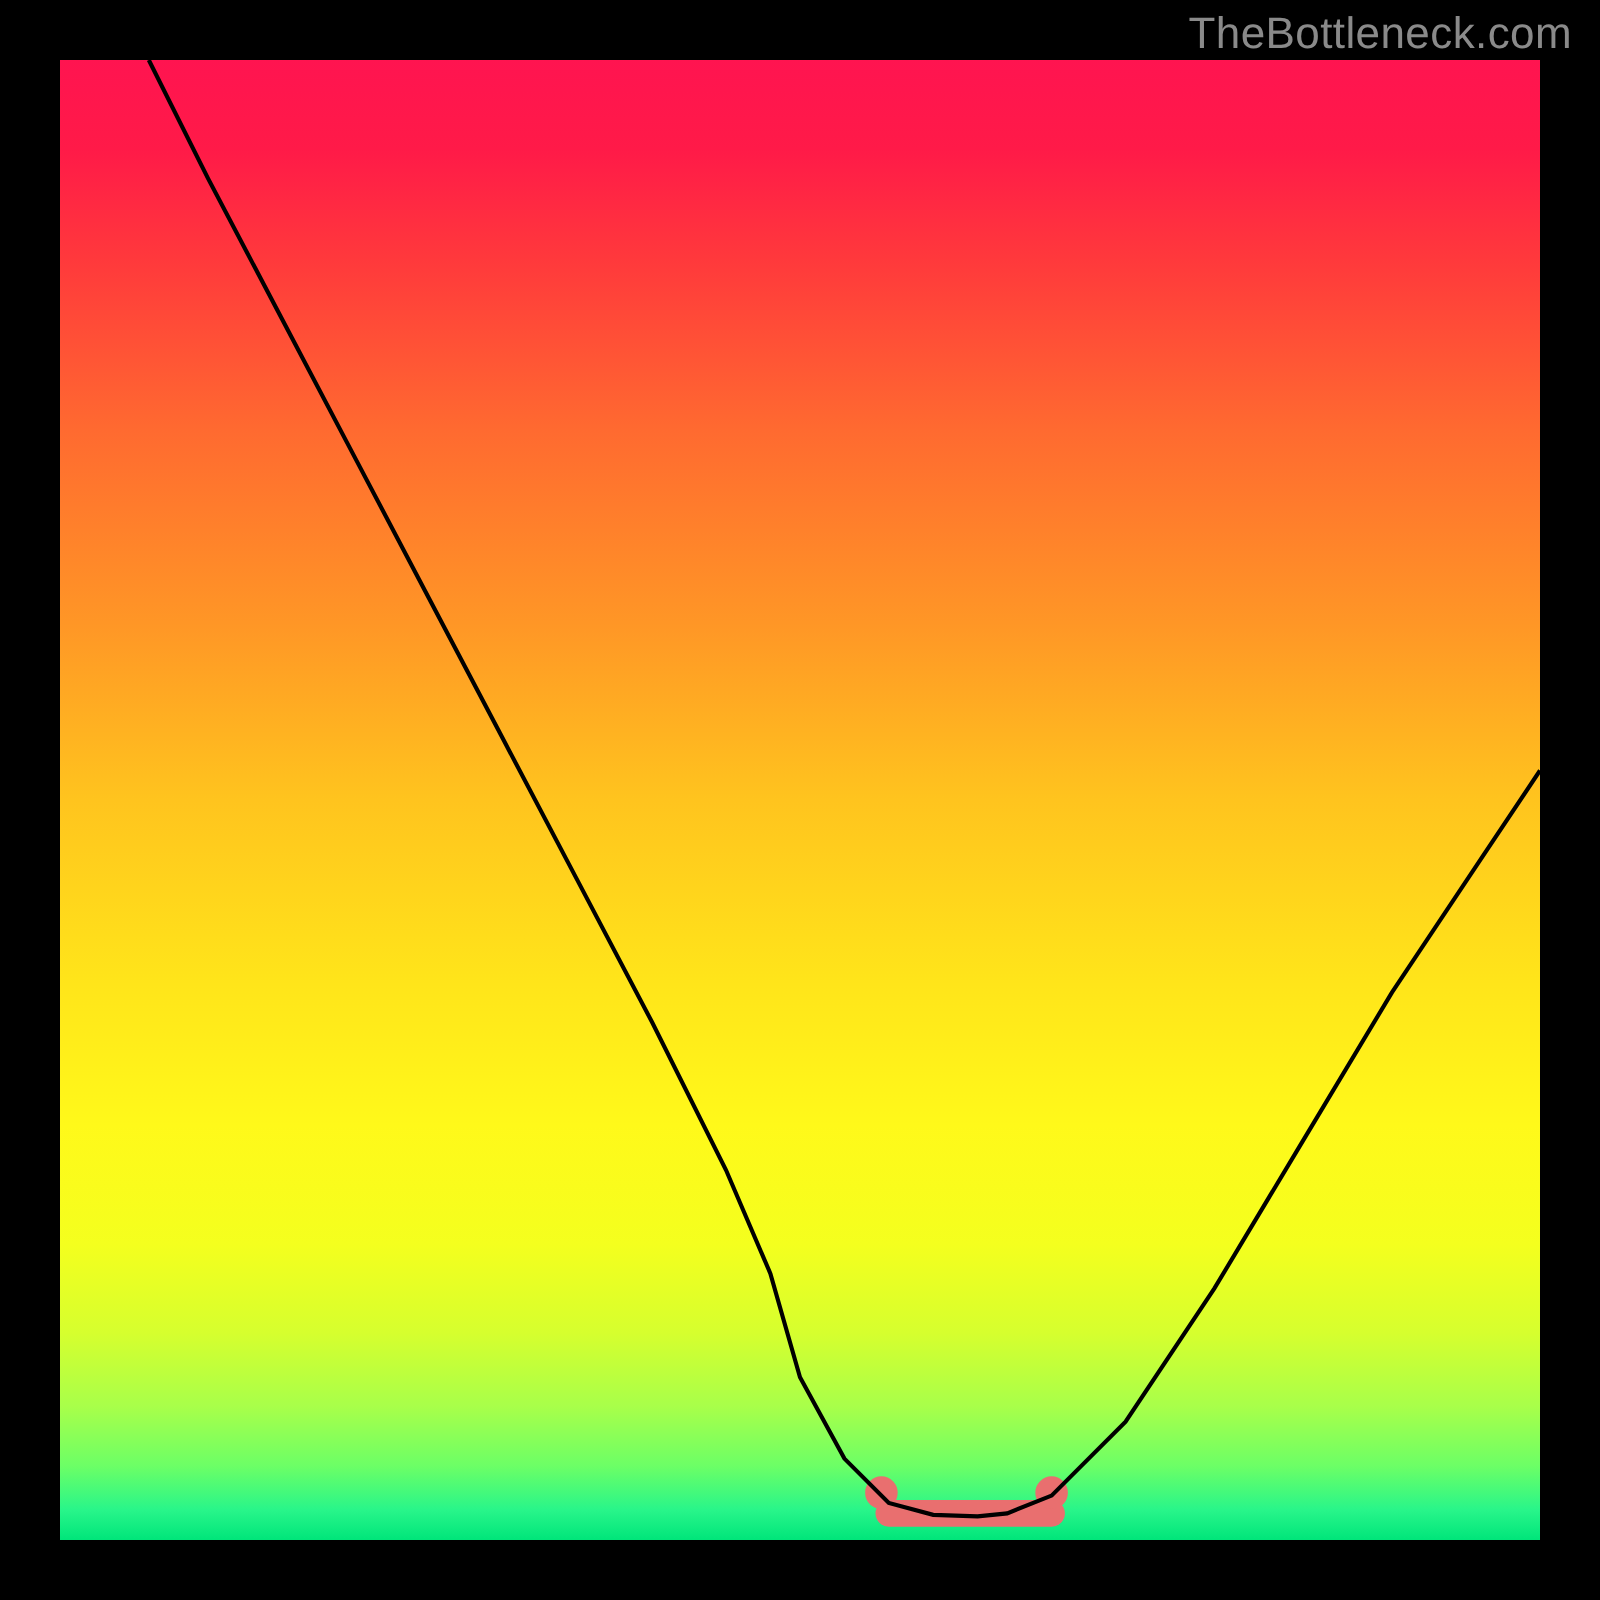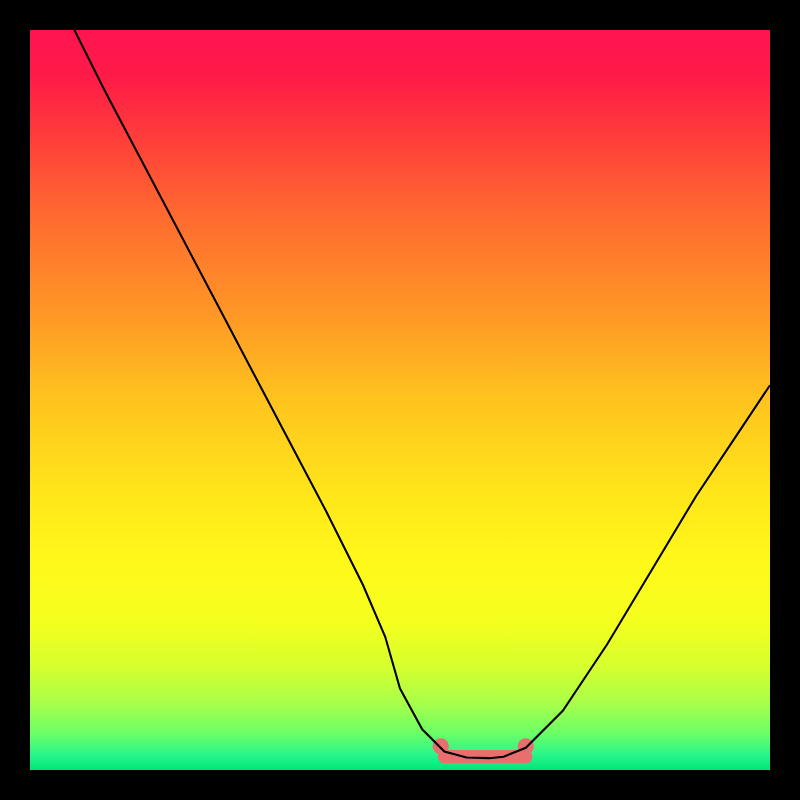--- a/index.html
+++ b/index.html
@@ -74,13 +74,14 @@
     </svg>
 
     <svg class="curve-svg" viewBox="0 0 100 100" preserveAspectRatio="none">
       <path id="flat-stroke" fill="none" stroke-linecap="round" d="M56.00 98.20 L67.00 98.20" stroke="#e96f6f" stroke-width="1.80"></path>
       <circle id="dot-left" cx="55.50" cy="96.80" r="1.10" fill="#e96f6f"></circle>
       <circle id="dot-right" cx="67.00" cy="96.80" r="1.10" fill="#e96f6f"></circle>
       <path id="main-curve" fill="none" stroke="#000" stroke-width="0.28" d="M6.00 0.00 L10.00 8.00 L15.00 17.50 L20.00 27.00 L25.00 36.50 L30.00 46.00 L35.00 55.50 L40.00 65.00 L45.00 75.00 L48.00 82.00 L50.00 89.00 L53.00 94.50 L56.00 97.50 L59.00 98.30 L62.00 98.40 L64.00 98.20 L67.00 97.00 L72.00 92.00 L78.00 83.00 L84.00 73.00 L90.00 63.00 L96.00 54.00 L100.00 48.00"></path>
     </svg>
   </div>
 
+  <div class="watermark">TheBottleneck.com</div>
 </div>
 
 </body></html>

